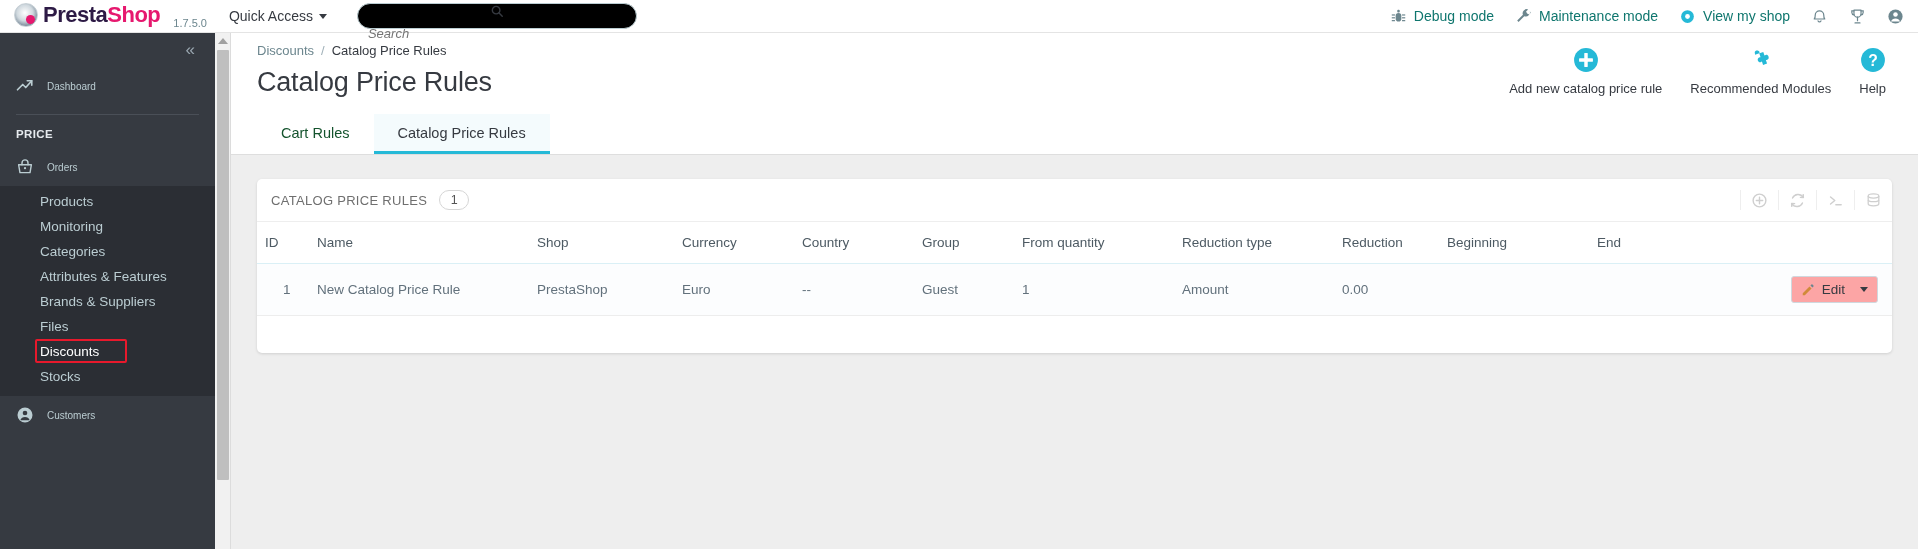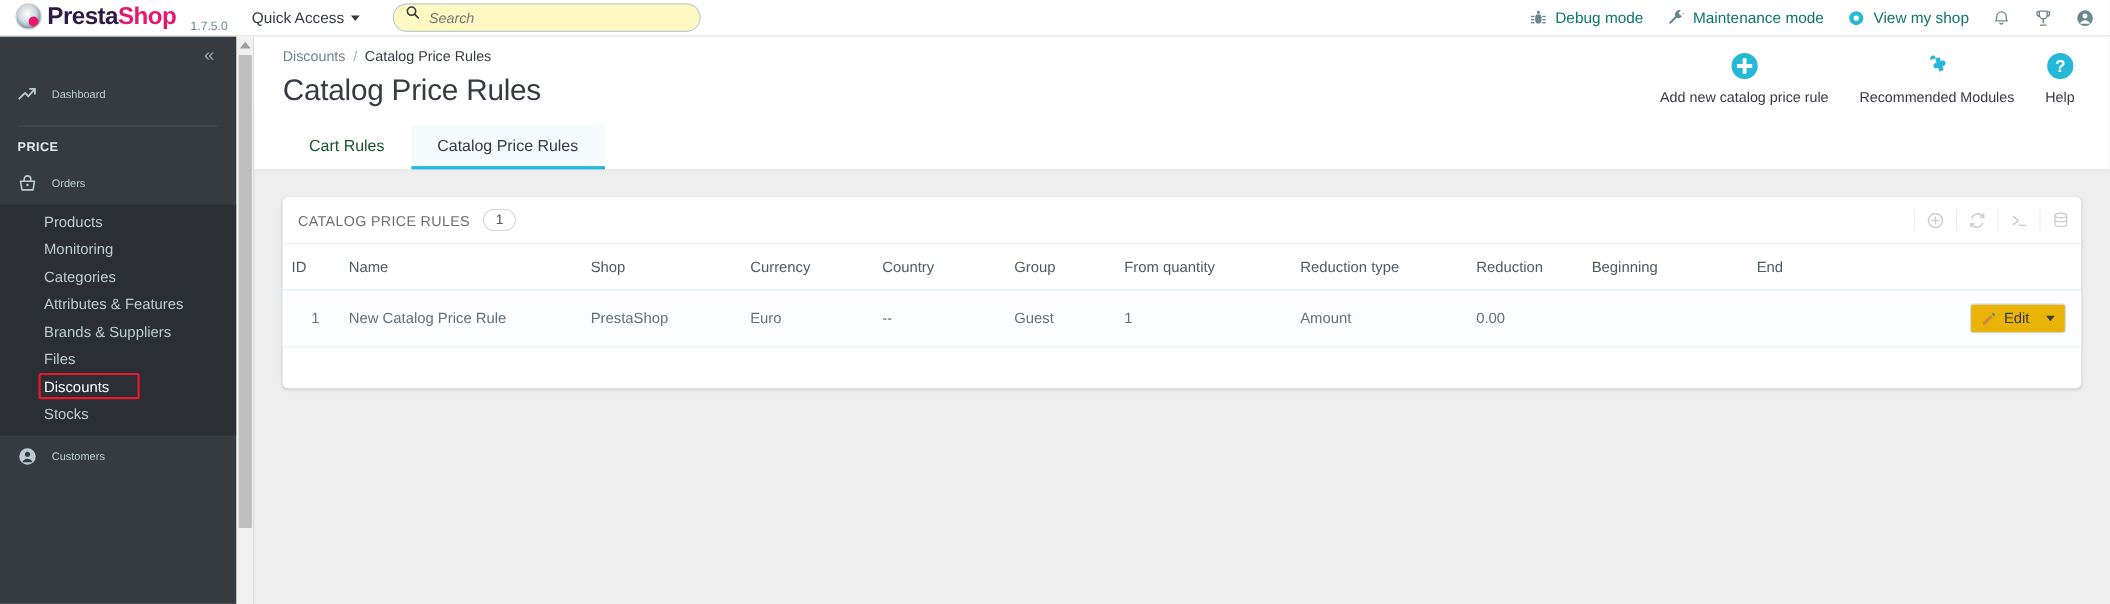--- a/index.html
+++ b/index.html
@@ -46,22 +46,22 @@
   .caret-down {
     width: 0; height: 0;
     border-left: 4.5px solid transparent; border-right: 4.5px solid transparent;
     border-top: 5px solid #363a41; display: inline-block;
   }
 
   .searchbox {
     margin-left: 30px;
     height: 26px; width: 280px;
     border: 1px solid #bbcdd2; border-radius: 13px;
-    background: #fef9c3; display: flex; 
-    padding: 0 10px; gap: 8px;
+    background: #000000; display: flex; align-items: center;
+    padding: 0 10px; gap: 8px; flex-direction: column;
   }
   .search-ico { width: 14px; height: 14px; flex: none; }
   .search-input {
     border: 0; outline: 0; font-size: 13px; font-style: italic;
     color: #6c868e; width: 100%;
     font-family: "Liberation Sans", sans-serif;
     background: transparent;
   }
 
   .top-right { margin-left: auto; display: flex; align-items: center; gap: 21px; }
@@ -226,21 +226,21 @@
   table.grid td {
     font-size: 13.5px; color: #62717c; padding: 12px 8px;
     border-bottom: 1px solid #ededed; background: #fcfdfe;
     white-space: nowrap;
   }
   table.grid td.col-id { padding-left: 26px; }
   table.grid td.actions { text-align: right; padding-right: 14px; }
   .edit-btn {
     display: inline-flex; align-items: center; gap: 7px;
     border: 1px solid #cfd8de; border-radius: 3px;
-    background: #eab308; padding: 5px 9px;
+    background: #fca5a5; padding: 5px 9px;
     font-size: 13.5px; color: #363a41; cursor: pointer;
   }
   .edit-btn .pen { width: 14px; height: 14px; display:block; }
   .edit-btn .divider-caret {
     width: 0; height: 0; margin-left: 8px;
     border-left: 4.5px solid transparent; border-right: 4.5px solid transparent;
     border-top: 5px solid #363a41;
   }
   .panel-foot { height: 37px; }
 </style>

